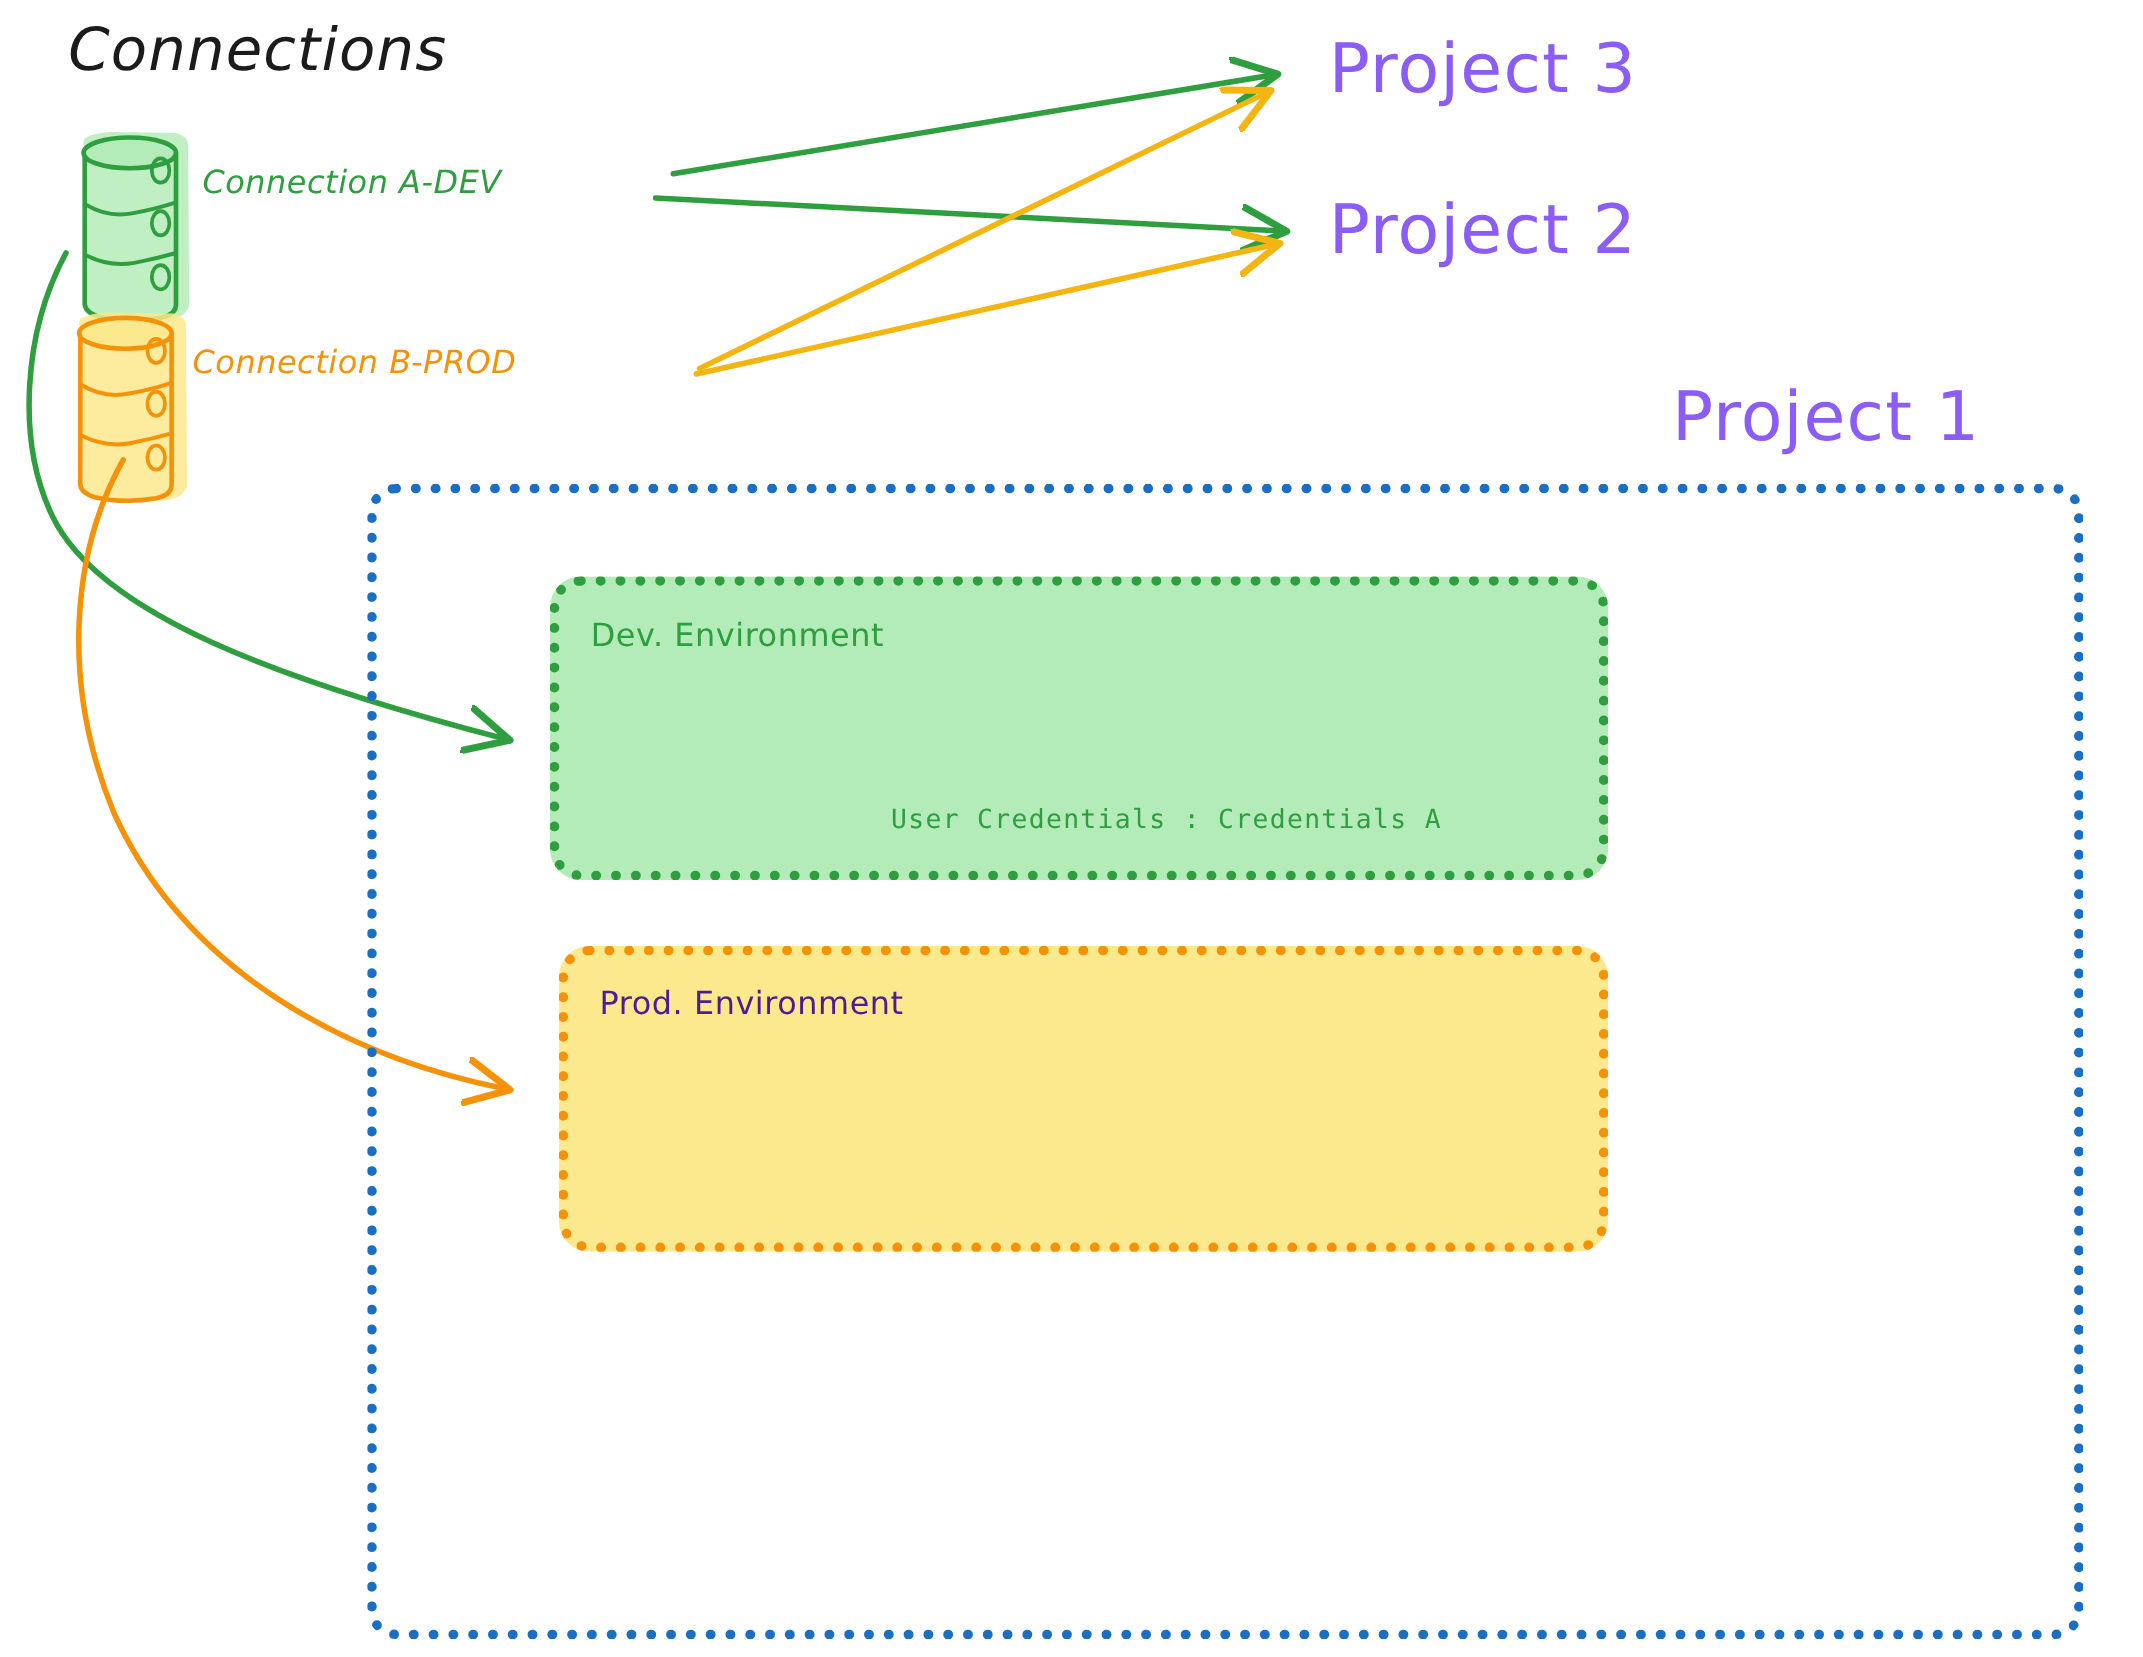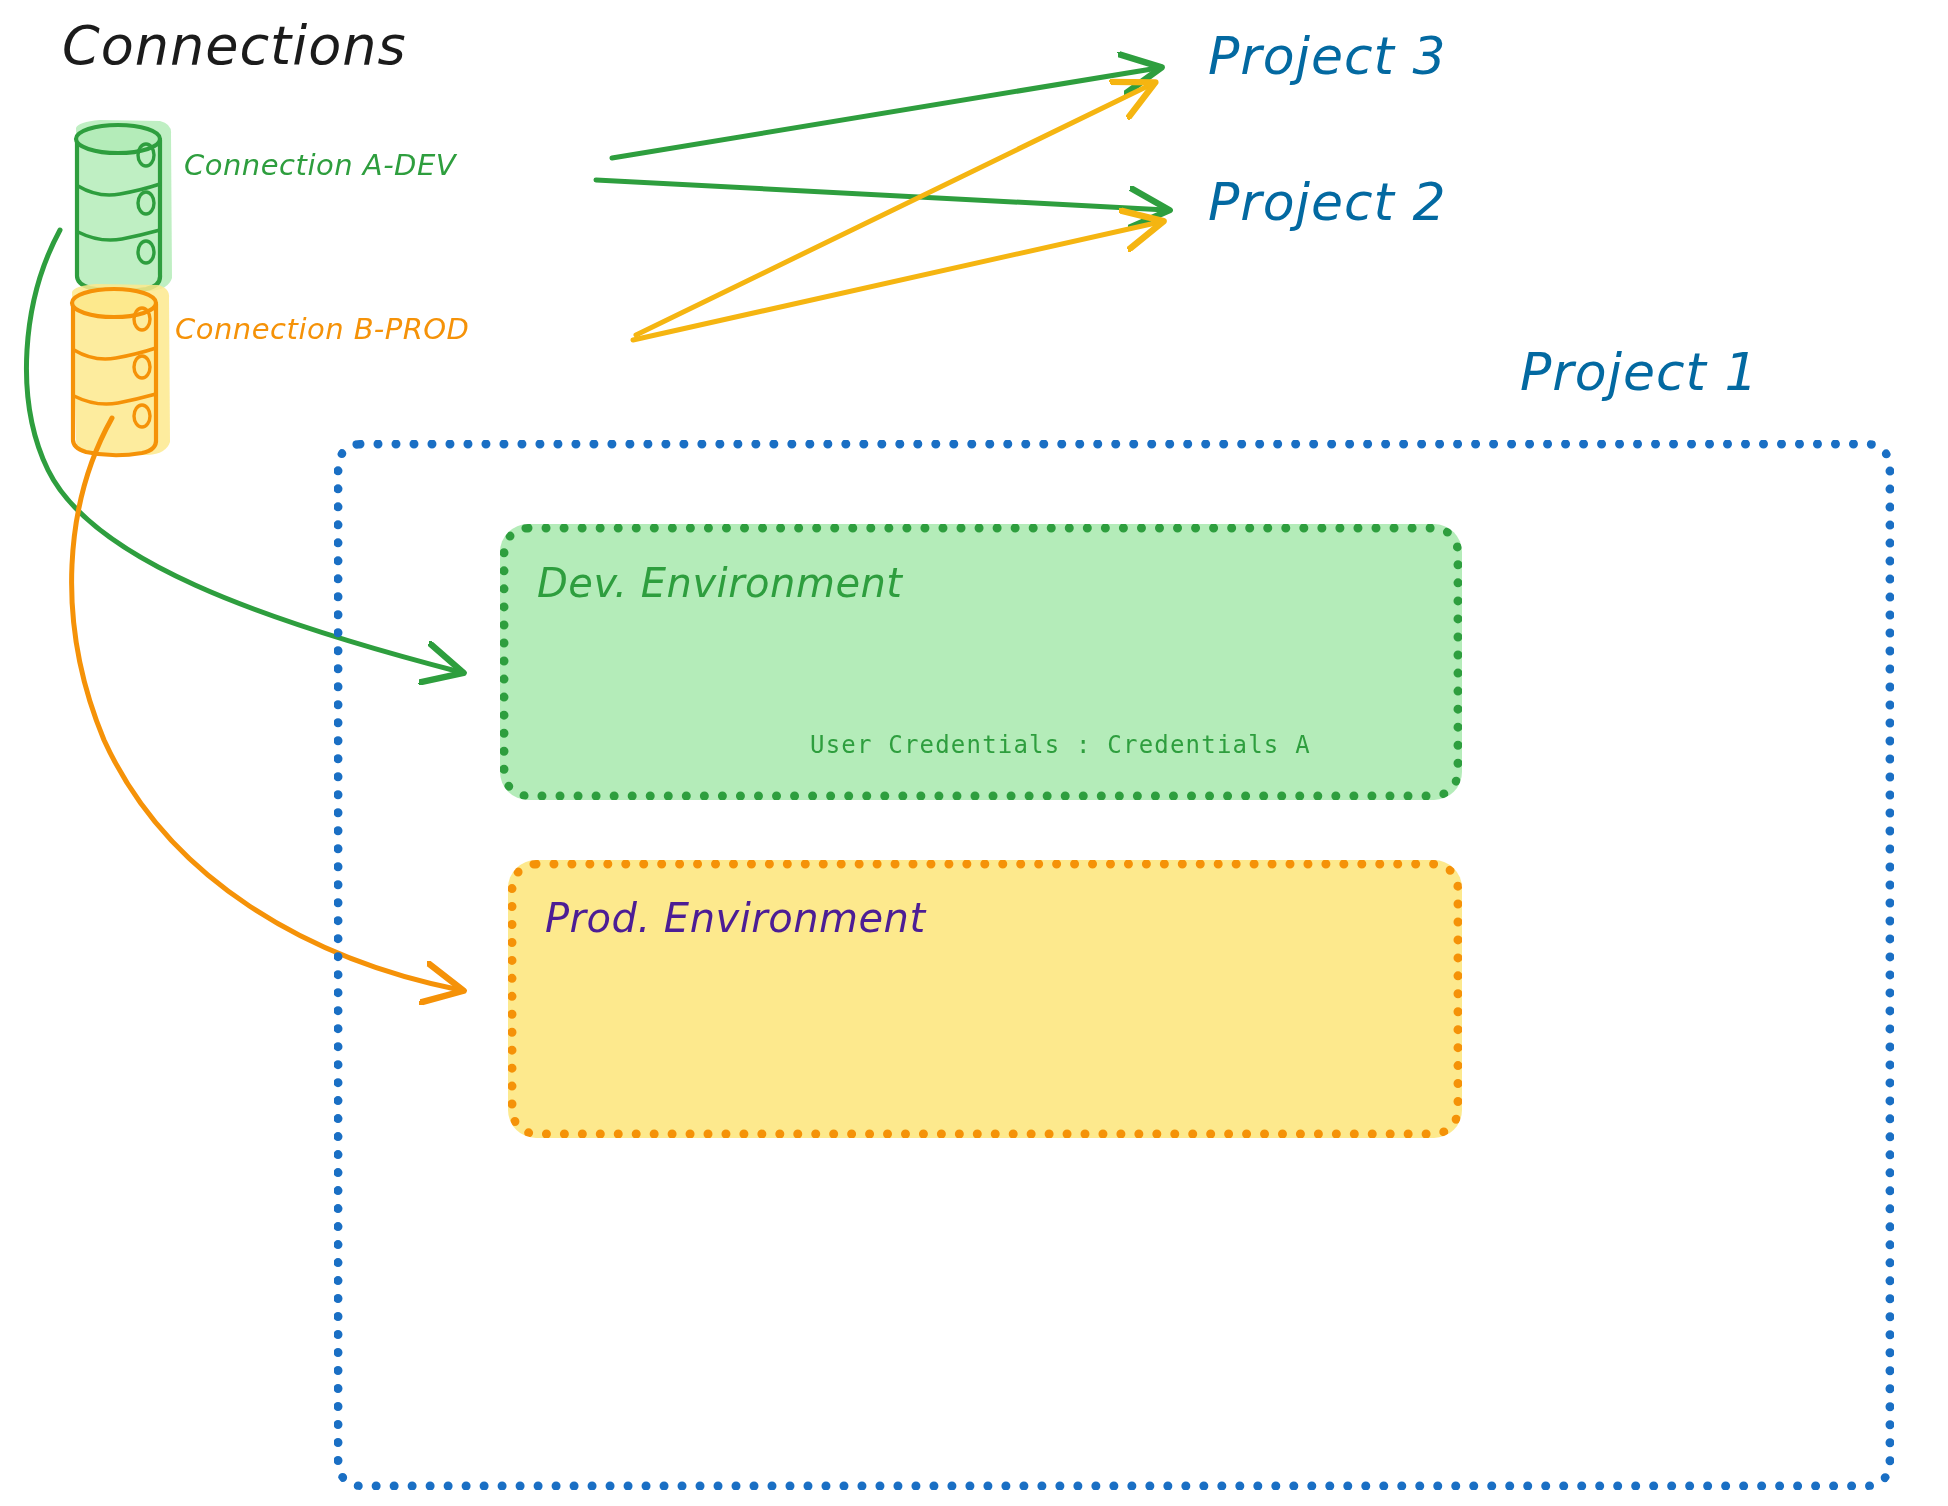--- a/index.html
+++ b/index.html
@@ -43,31 +43,29 @@
     font-style: italic;
     letter-spacing: 1px;
   }
   .conn-label {
     font-size: 29px;
     font-style: italic;
   }
   #label-conn-a { left: 184px; top: 148px; color: #2e9e3e; }
   #label-conn-b { left: 175px; top: 312px; color: #f59208; }
   .project-label {
-    font-size: 52px;
-    color: #0369a1;
-    font-style: italic;
+    font-size: 62px;
+    color: #8b5cf6;
     letter-spacing: 1px;
   }
   #label-project-3 { left: 1208px; top: 26px; }
   #label-project-2 { left: 1208px; top: 172px; }
   #label-project-1 { left: 1520px; top: 342px; text-align: right; }
   .env-title {
-    font-size: 40px;
-    font-style: italic;
+    font-size: 29px;
   }
   #label-dev-env { left: 537px; top: 560px; color: #2e9e3e; }
   #label-prod-env { left: 545px; top: 895px; color: #4c1d95; }
   .cred-line {
     font-size: 24px;
     letter-spacing: 1.2px;
   }
   #label-dev-cred { color: #2e9e3e; left: 810px; top: 731px; }
   #label-prod-cred { color: #f59208; left: 702px; top: 1069px; }
 

